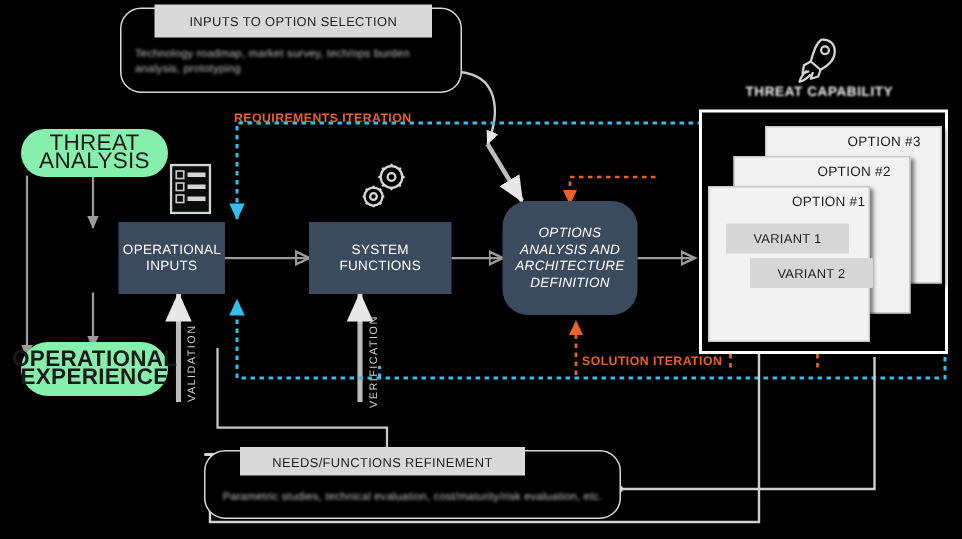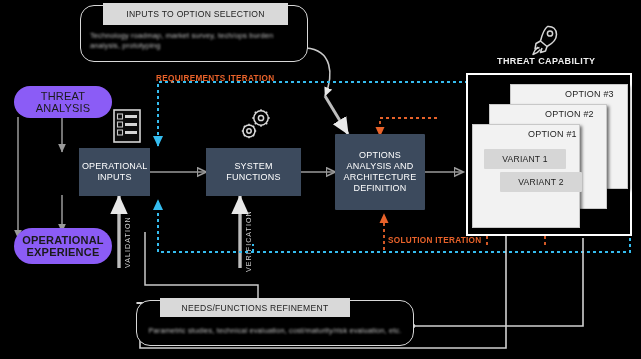--- a/index.html
+++ b/index.html
@@ -8,29 +8,29 @@
     font-family:"Liberation Sans","DejaVu Sans",sans-serif;
     background:#000;color:#fff;
   }
   #stage{position:absolute;inset:0;width:641px;height:359px;padding-left:48px;}
   svg#wires{position:absolute;left:0;top:0;width:641px;height:359px;pointer-events:none;}
 
   
   .node{position:absolute;box-sizing:border-box;display:flex;align-items:center;justify-content:center;text-align:center;}
 
   .pill{
-    background:#8b5cf6;color:#1a1a1a;border-radius:22px;
-    font-size:11px;letter-spacing:.2px;line-height:12px;
+    background:#86efac;color:#1a1a1a;border-radius:22px;
+    font-size:15px;letter-spacing:.2px;line-height:12px;
   }
 
   .darkbox{
     background:#3c4a5d;color:#fff;font-size:9px;line-height:11px;
     letter-spacing:.2px;font-weight:400;
   }
-  .darkbox.rounded{border-radius:1px;}
+  .darkbox.rounded{border-radius:17px;font-style:italic;}
 
   
   .callout{
     position:absolute;box-sizing:border-box;
     border:1.6px solid #d8d8d8;border-radius:14px;background:#000;
   }
   .callout-title{
     position:absolute;box-sizing:border-box;background:#d9d9d9;color:#222;
     display:flex;align-items:center;justify-content:center;
     font-size:8.6px;letter-spacing:.25px;

